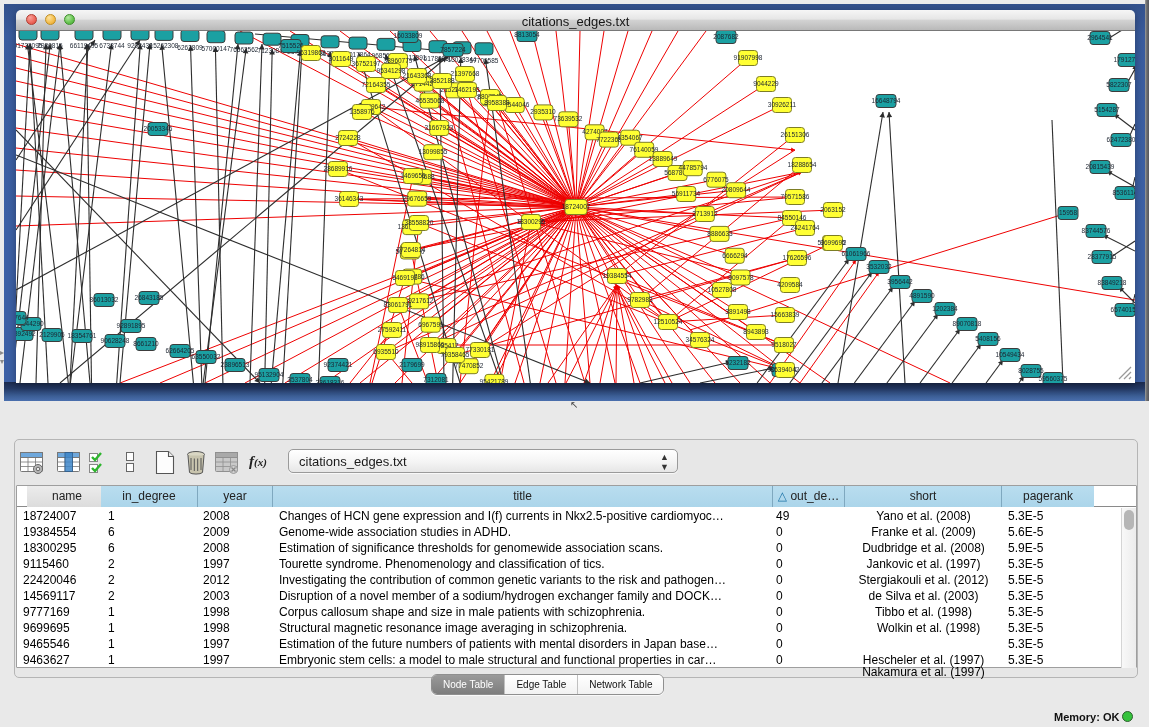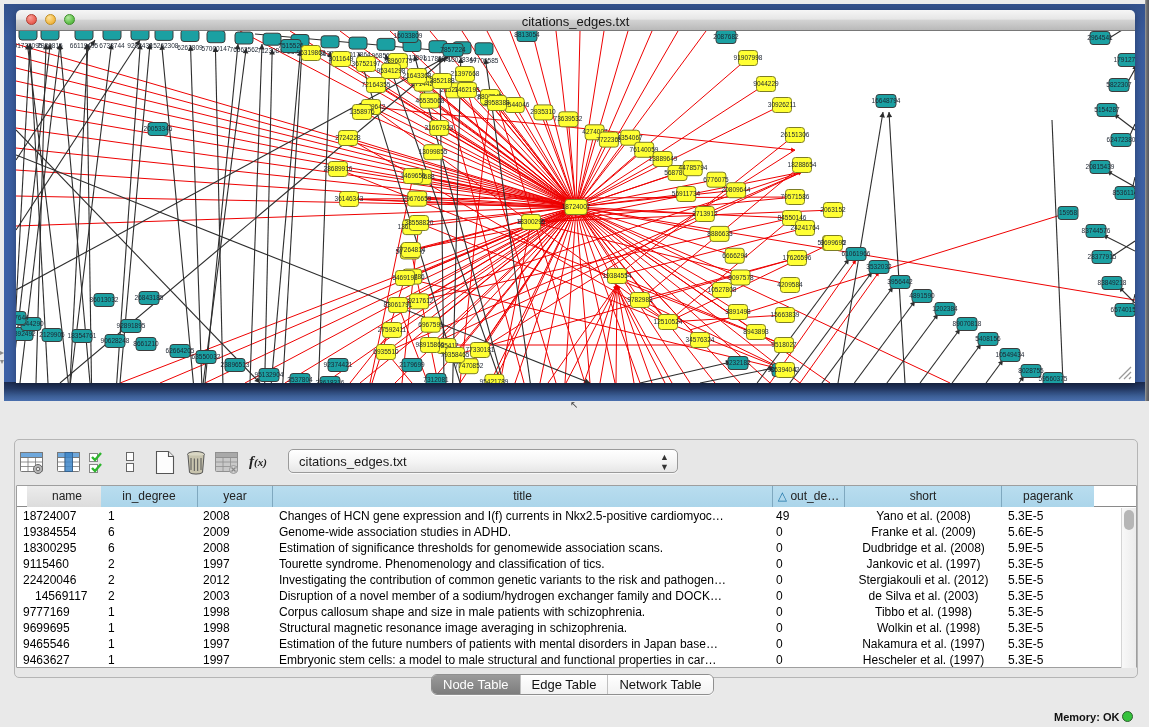--- a/index.html
+++ b/index.html
@@ -74,21 +74,21 @@
 
 #vsb { position:absolute; left:1104px; top:22px; width:15px; height:160px;
   background:linear-gradient(90deg,#f8f8f8,#ececec); border-left:1px solid #d5d5d5;}
 #vsbthumb { position:absolute; left:2px; top:2px; width:10px; height:20px; border-radius:5px;
   background:#b6b6b6; }
 
 
 #tabs { position:absolute; left:431px; top:273px; height:21px; display:flex;
   border:1px solid #8f8f8f; border-radius:6px; overflow:hidden;
   box-shadow:0 1px 0 rgba(255,255,255,0.7);}
-.tab { height:20px; line-height:20px; font-size:13px; padding:0 11px; background:linear-gradient(180deg,#ffffff,#f1f1f1);
+.tab { height:20px; line-height:20px; font-size:10px; padding:0 11px; background:linear-gradient(180deg,#ffffff,#f1f1f1);
   color:#111; border-left:1px solid #c0c0c0;}
 .tab.sel { background:linear-gradient(180deg,#9a9a9a,#7c7c7c); color:#fff; border-left:none;}
 
 
 #mem { position:absolute; left:1054px; top:310px; font-size:11px; color:#111;font-weight:bold;}
 #memdot { position:absolute; left:1122px; top:310px; width:11px; height:11px; border-radius:50%;
   background:#35c33c; border:1px solid #2e5f2e;}
 </style>
 </head>
 <body>
@@ -936,21 +936,21 @@
 <div class="trow" style="top:86px;">
           <div class="tc" style="left:6px;">22420046</div>
           <div class="tc" style="left:91px;">2</div>
           <div class="tc" style="left:186px;">2012</div>
           <div class="tc" style="left:262px;width:492px;">Investigating the contribution of common genetic variants to the risk and pathogen…</div>
           <div class="tc" style="left:759px;">0</div>
           <div class="tc" style="left:828px;width:157px;text-align:center;">Stergiakouli et al. (2012)</div>
           <div class="tc" style="left:991px;">5.5E-5</div>
         </div>
 <div class="trow" style="top:102px;">
-          <div class="tc" style="left:6px;margin-left:12px;">14569117</div>
+          <div class="tc" style="left:6px;">14569117</div>
           <div class="tc" style="left:91px;">2</div>
           <div class="tc" style="left:186px;">2003</div>
           <div class="tc" style="left:262px;width:492px;">Disruption of a novel member of a sodium/hydrogen exchanger family and DOCK…</div>
           <div class="tc" style="left:759px;">0</div>
           <div class="tc" style="left:828px;width:157px;text-align:center;">de Silva et al. (2003)</div>
           <div class="tc" style="left:991px;">5.3E-5</div>
         </div>
 <div class="trow" style="top:118px;">
           <div class="tc" style="left:6px;">9777169</div>
           <div class="tc" style="left:91px;">1</div>
@@ -968,21 +968,21 @@
           <div class="tc" style="left:759px;">0</div>
           <div class="tc" style="left:860px;width:157px;">Wolkin et al. (1998)</div>
           <div class="tc" style="left:991px;">5.3E-5</div>
         </div>
 <div class="trow" style="top:150px;">
           <div class="tc" style="left:6px;">9465546</div>
           <div class="tc" style="left:91px;">1</div>
           <div class="tc" style="left:186px;">1997</div>
           <div class="tc" style="left:262px;width:492px;">Estimation of the future numbers of patients with mental disorders in Japan base…</div>
           <div class="tc" style="left:759px;">0</div>
-          <div class="tc" style="left:828px;width:157px;text-align:center;">Nakamura et al. (1997)</div>
+          <div class="tc" style="left:828px;width:157px;text-align:center;margin-top:28px;">Nakamura et al. (1997)</div>
           <div class="tc" style="left:991px;">5.3E-5</div>
         </div>
 <div class="trow" style="top:166px;">
           <div class="tc" style="left:6px;">9463627</div>
           <div class="tc" style="left:91px;">1</div>
           <div class="tc" style="left:186px;">1997</div>
           <div class="tc" style="left:262px;width:492px;">Embryonic stem cells: a model to male structural and functional properties in car…</div>
           <div class="tc" style="left:759px;">0</div>
           <div class="tc" style="left:828px;width:157px;text-align:center;">Hescheler et al. (1997)</div>
           <div class="tc" style="left:991px;">5.3E-5</div>

